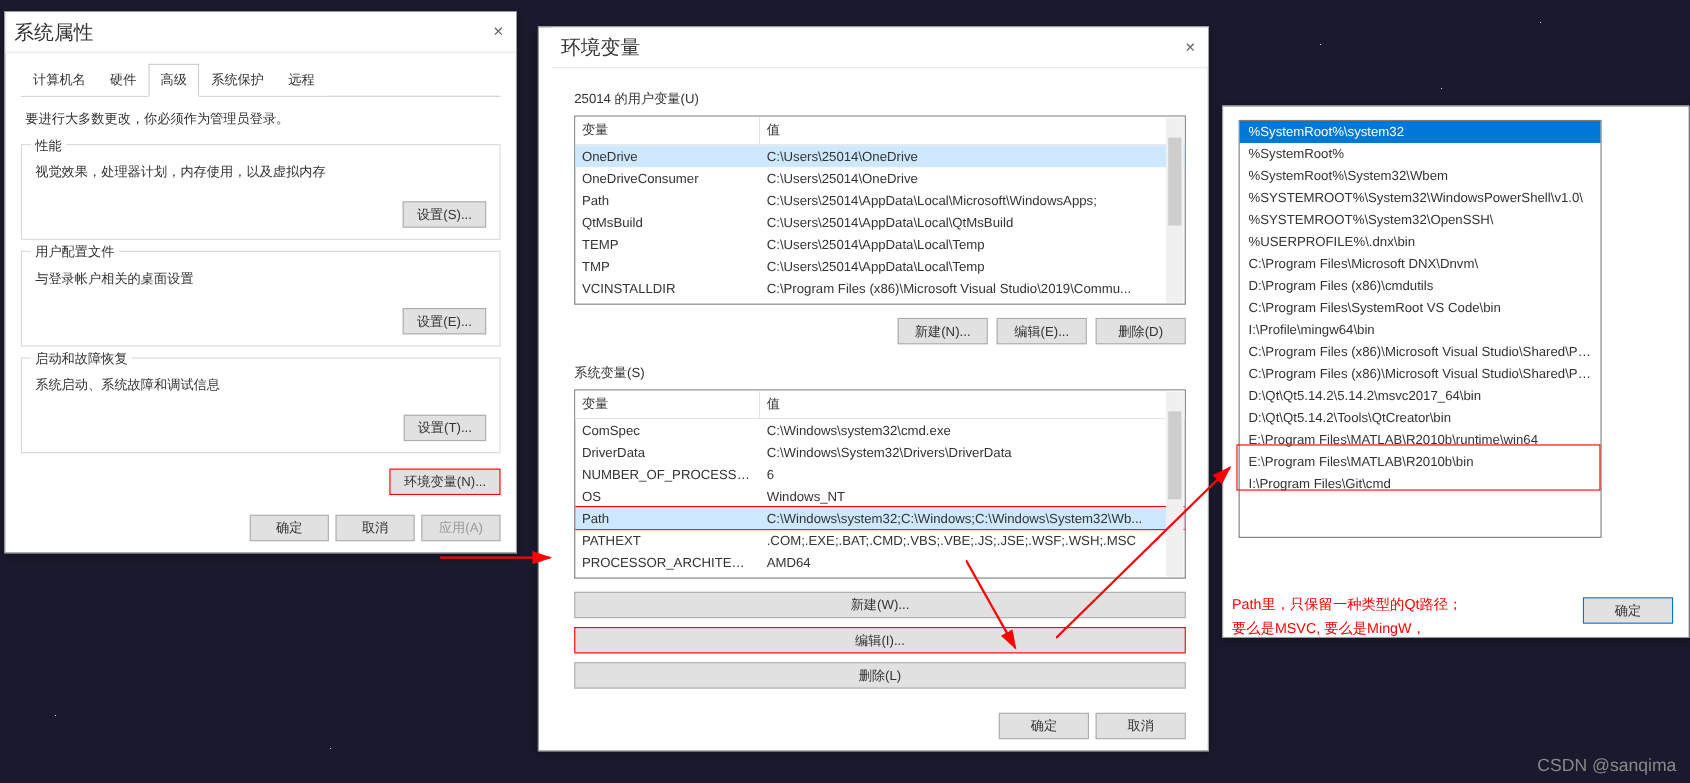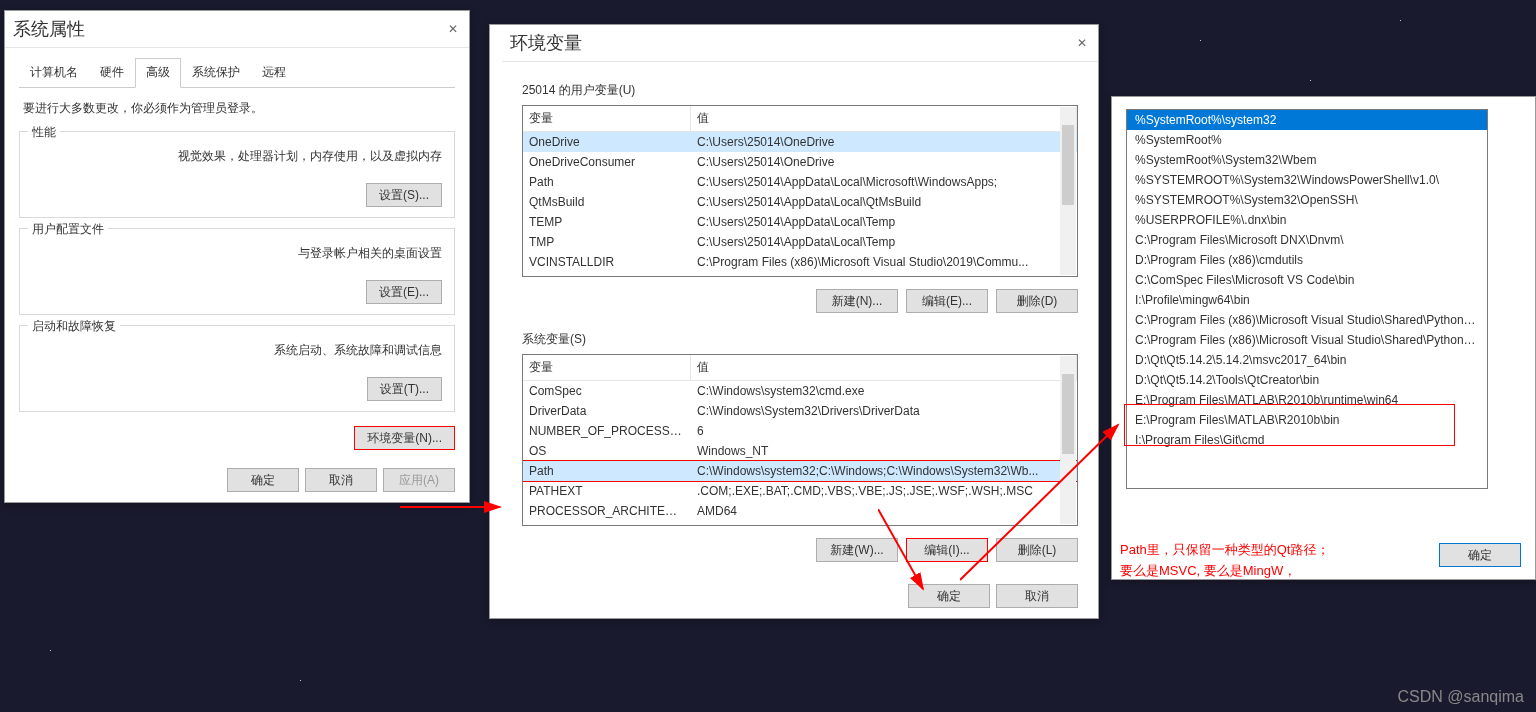--- a/index.html
+++ b/index.html
@@ -10,36 +10,36 @@
 .titlebar .title { font-size: 18px; color: #333; }
 .close-btn { width: 16px; height: 16px; display: flex; align-items: center; justify-content: center; cursor: pointer; color: #666; }
 .close-btn::before { content: "✕"; font-size: 12px; }
 .body { padding: 10px 14px; }
 .tabs { display: flex; border-bottom: 1px solid #ccc; margin-bottom: 12px; }
 .tab { padding: 5px 10px; border: 1px solid transparent; cursor: pointer; color: #333; background: #fff; }
 .tab.active { border: 1px solid #ccc; border-bottom: 1px solid #fff; margin-bottom: -1px; background: #fff; }
 .info { color: #333; margin: 8px 0 14px 4px; }
 .group { border: 1px solid #d9d9d9; margin-bottom: 10px; padding: 10px 12px 10px 12px; position: relative; }
 .group-title { position: absolute; top: -8px; left: 8px; background: #fff; padding: 0 4px; color: #333; }
-.group-desc { color: #333; margin-bottom: 18px; margin-top: 6px; text-align: right; }
+.group-desc { color: #333; margin-bottom: 18px; margin-top: 6px; }
 .btn { min-width: 72px; height: 24px; padding: 0 12px; background: #e1e1e1; border: 1px solid #adadad; cursor: pointer; color: #333; }
 .btn.primary { border: 1px solid #0078d7; }
 .btn-row { display: flex; justify-content: flex-end; gap: 6px; margin-top: 4px; }
 .dlg-btns { display: flex; justify-content: flex-end; gap: 6px; padding: 8px 14px 10px; }
 .red-box { border: 1px solid #ff0000 !important; }
 .listbox { border: 1px solid #7a7a7a; background: #fff; overflow-y: auto; position: relative; }
 .listhdr { display: flex; background: #fff; border-bottom: 1px solid #e5e5e5; position: sticky; top: 0; }
 .listhdr div { padding: 4px 6px; border-right: 1px solid #e5e5e5; color: #333; font-weight: normal; }
 .listrow { display: flex; }
 .listrow div { padding: 3px 6px; white-space: nowrap; overflow: hidden; text-overflow: ellipsis; color: #333; }
 .listrow.sel { background: #cde8ff; }
 .col-var { width: 168px; flex-shrink: 0; }
 .col-val { flex: 1; }
 .section-label { color: #333; margin: 6px 0; }
-.pathbox { border: 1px solid #7a7a7a; background: #fff; width: 362px; }
+.pathbox { border: 1px solid #7a7a7a; background: #fff; width: 330px; }
 .pathrow { padding: 3px 8px; color: #333; white-space: nowrap; overflow: hidden; text-overflow: ellipsis; }
 .pathrow.sel { background: #0078d7; color: #fff; }
 .annotation { position: absolute; color: #ff0000; font-size: 13px; line-height: 1.6; }
 .watermark { position: absolute; right: 12px; bottom: 6px; color: #888; font-size: 16px; }
 svg.arrow { position: absolute; pointer-events: none; }
 .scrollbar-fake { position: absolute; right: 1px; top: 1px; bottom: 1px; width: 16px; background: #f0f0f0; }
 .scrollbar-fake::before, .scrollbar-fake::after { content: ""; position: absolute; left: 4px; right: 4px; height: 8px; }
 .scrollbar-fake .thumb { position: absolute; left: 2px; right: 2px; top: 18px; height: 80px; background: #cdcdcd; }
 </style>
 </head>
@@ -186,21 +186,21 @@
           </div>
           <div class="listrow">
             <div class="col-var">PROCESSOR_ARCHITECT...</div>
             <div class="col-val">AMD64</div>
           </div>
         </div>
       <div class="scrollbar-fake">
           <div class="thumb"></div>
         </div>
     </div>
-    <div class="btn-row" style="margin-top:12px; gap:8px;">
+    <div class="btn-row" style="margin-top:12px; gap:8px;flex-direction:column;">
       <button class="btn" style="min-width:82px;">新建(W)...</button>
       <button class="btn red-box" style="min-width:82px;">编辑(I)...</button>
       <button class="btn" style="min-width:82px;">删除(L)</button>
     </div>
   </div>
   <div class="dlg-btns" style="padding-right:20px;">
     <button class="btn" style="min-width:82px;">确定</button>
     <button class="btn" style="min-width:82px;">取消</button>
   </div>
 </div>
@@ -211,21 +211,21 @@
       <div class="pathbox" style="height:380px; position:relative;">
         <div id="pathBody">
             <div class="pathrow sel">%SystemRoot%\system32</div>
             <div class="pathrow">%SystemRoot%</div>
             <div class="pathrow">%SystemRoot%\System32\Wbem</div>
             <div class="pathrow">%SYSTEMROOT%\System32\WindowsPowerShell\v1.0\</div>
             <div class="pathrow">%SYSTEMROOT%\System32\OpenSSH\</div>
             <div class="pathrow">%USERPROFILE%\.dnx\bin</div>
             <div class="pathrow">C:\Program Files\Microsoft DNX\Dnvm\</div>
             <div class="pathrow">D:\Program Files (x86)\cmdutils</div>
-            <div class="pathrow">C:\ComSpec Files\Microsoft VS Code\bin</div>
+            <div class="pathrow">C:\Program Files\SystemRoot VS Code\bin</div>
             <div class="pathrow">I:\Profile\mingw64\bin</div>
             <div class="pathrow">C:\Program Files (x86)\Microsoft Visual Studio\Shared\Python3...</div>
             <div class="pathrow">C:\Program Files (x86)\Microsoft Visual Studio\Shared\Python3...</div>
             <div class="pathrow">D:\Qt\Qt5.14.2\5.14.2\msvc2017_64\bin</div>
             <div class="pathrow">D:\Qt\Qt5.14.2\Tools\QtCreator\bin</div>
             <div class="pathrow">E:\Program Files\MATLAB\R2010b\runtime\win64</div>
             <div class="pathrow">E:\Program Files\MATLAB\R2010b\bin</div>
             <div class="pathrow">I:\Program Files\Git\cmd</div>
           </div>
       </div>

